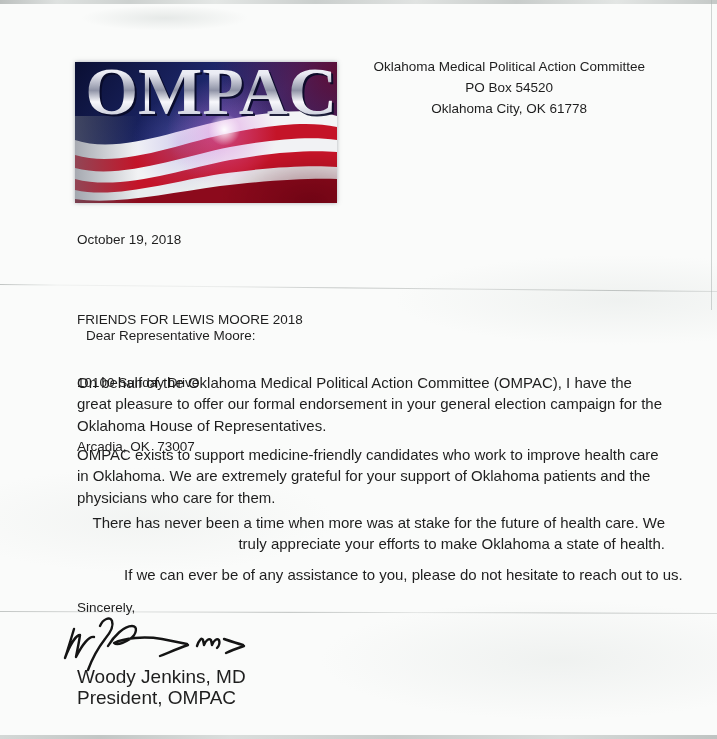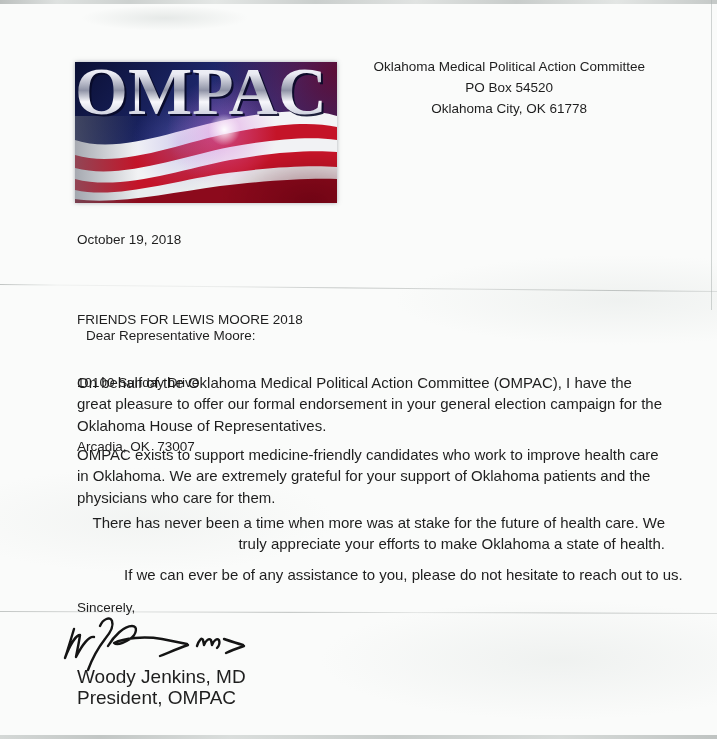--- a/index.html
+++ b/index.html
@@ -43,21 +43,21 @@
       radial-gradient(circle 16px at 57% 48%, rgba(255,255,255,.95), rgba(255,255,255,0) 100%),
       radial-gradient(circle 55px at 56% 50%, rgba(215,120,220,.5), rgba(215,120,220,0) 100%),
       radial-gradient(circle 48px at 40% 58%, rgba(140,130,220,.3), rgba(140,130,220,0) 100%);
     z-index:3;}
   .logo-stripes{position:absolute;left:0;bottom:0;width:100%;height:100%;z-index:1;}
   .logo-shade{position:absolute;left:0;bottom:0;width:100%;height:62%;z-index:2;pointer-events:none;
     background:
       radial-gradient(ellipse 130px 70px at 90% 98%, rgba(90,0,14,.55), rgba(90,0,14,0) 70%),
       linear-gradient(90deg, rgba(105,110,122,.55), rgba(105,110,122,0) 24%);}
   .logo-text{
-    position:absolute;top:-11px;left:0;right:0;z-index:4;text-align:left;
+    position:absolute;top:-11px;left:0;right:0;z-index:4;text-align:right;
     font-family:"Liberation Serif",serif;font-weight:bold;font-size:68px;line-height:1.2;
     letter-spacing:0;
     background:linear-gradient(180deg,#fdfdff 0%,#eaebf3 28%,#8f93a6 48%,#f8f8fc 62%,#c9ccda 80%,#6e7285 100%);
     -webkit-background-clip:text;background-clip:text;color:transparent;
     filter:drop-shadow(2px 2px 0.6px rgba(8,10,40,.9));
   }
 
   
   .sender{position:absolute;top:56px;right:72px;text-align:center;font-size:13.5px;line-height:21px;}
   .date{position:absolute;left:77px;top:232px;font-size:13.5px;text-align:center;}

